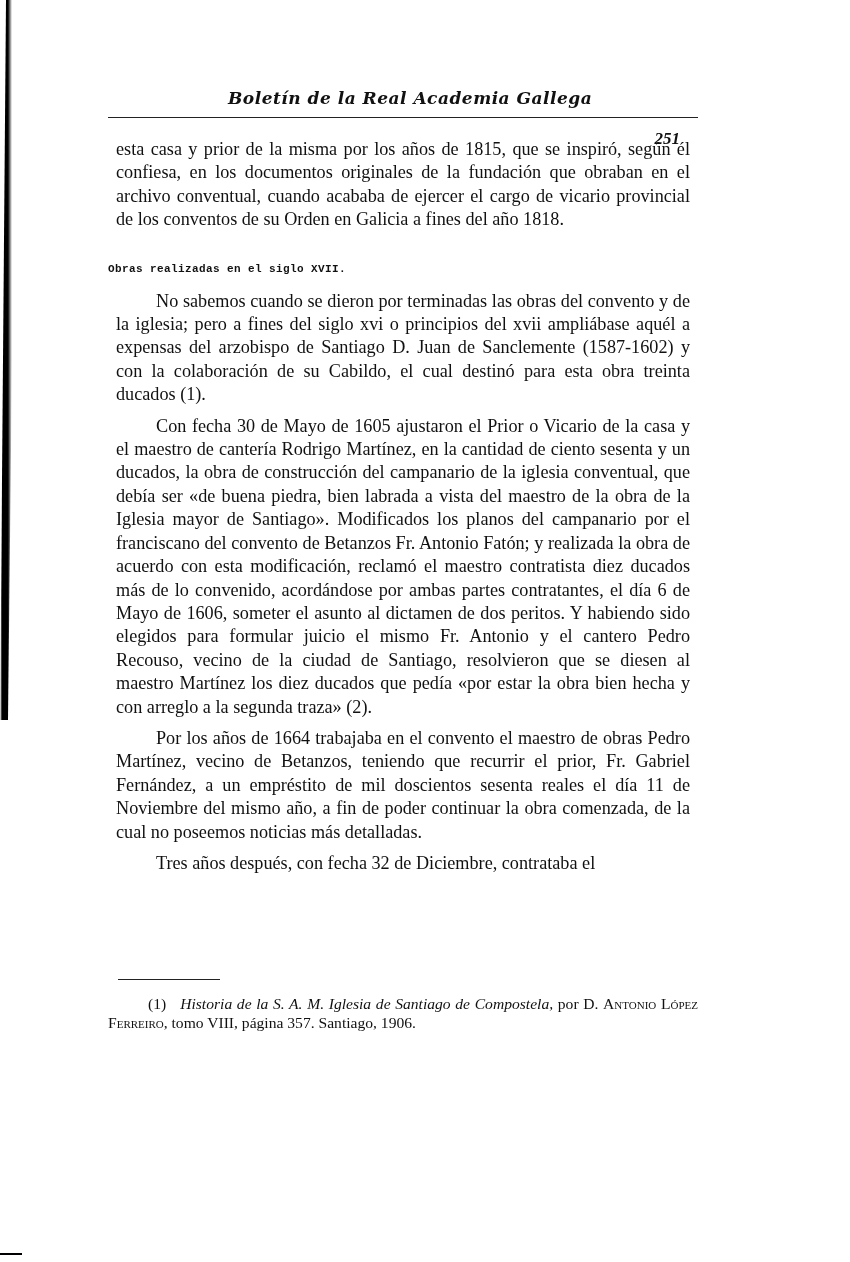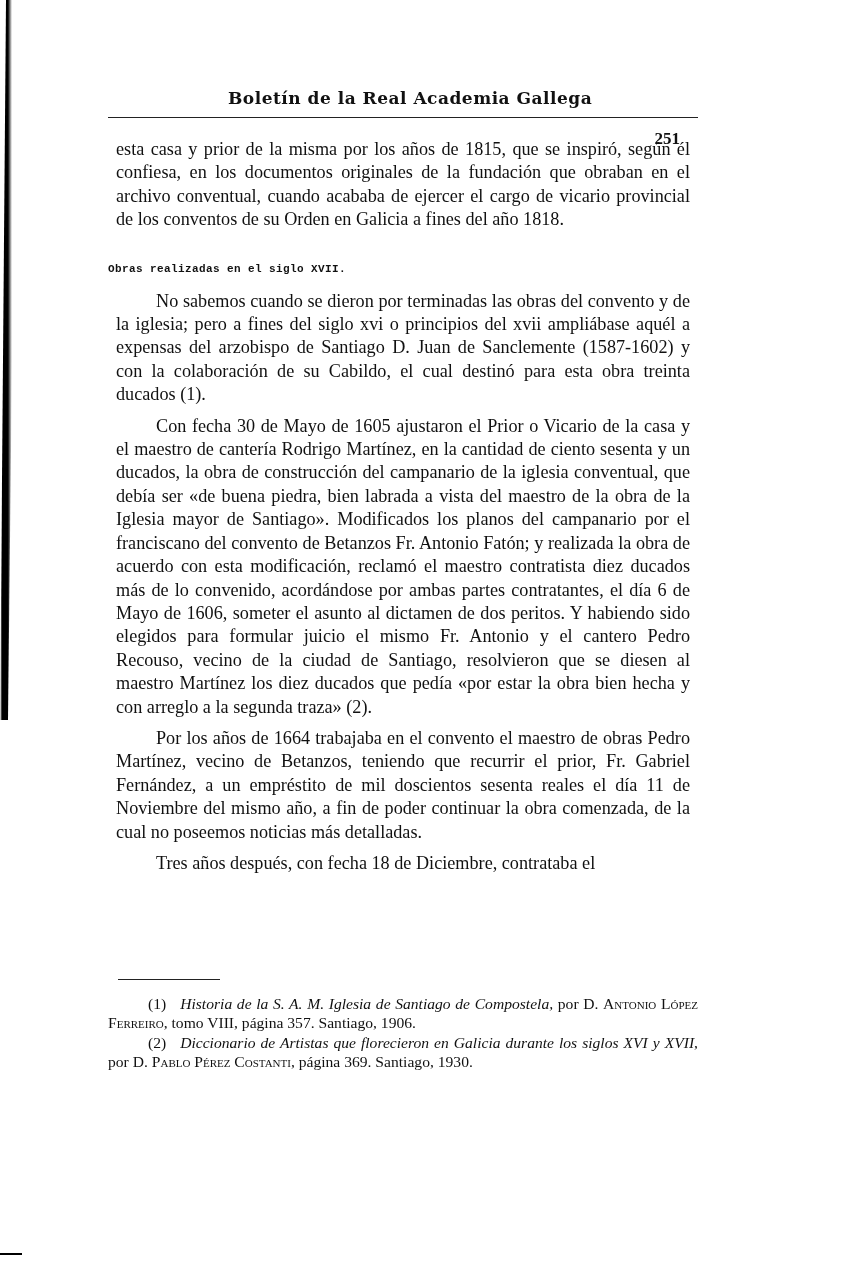--- a/index.html
+++ b/index.html
@@ -9,21 +9,21 @@
       font-family: "Liberation Serif", "DejaVu Serif", serif;
     }
     .scan-edge {
       position: absolute; left: 0; top: 0; width: 16px; height: 720px;
       background: linear-gradient(to right, #ffffff 0px, #000 2px, #000 8px, #fff 12px);
       clip-path: polygon(6px 0, 16px 0, 8px 720px, 0 720px);
     }
     .scan-mark { position: absolute; left: 0; top: 1253px; width: 22px; height: 2px; background: #000; }
     .page { position: absolute; left: 108px; top: 0; width: 590px; }
     .running-head {
-      position: absolute; top: 88px; left: 0; width: 590px; height: 28px;
+      position: absolute; top: 88px; left: 0; width: 590px; height: 28px; font-style: italic;
     }
     .running-title {
       position: absolute; left: 120px; top: 0;
       font-family: "DejaVu Serif", serif; font-weight: bold; font-size: 17px;
       letter-spacing: 0.5px;
     }
     .page-number {
       position: absolute; right: 18px; top: 1px; font-size: 17px; font-weight: bold; margin-top: 40px;
     }
     .head-rule {
@@ -65,29 +65,25 @@
     <span class="page-number">251</span>
   </div>
   <div class="head-rule"></div>
 
   <div class="body-text">
     <p>esta casa y prior de la misma por los años de 1815, que se inspiró, según él confiesa, en los documentos originales de la fundación que obraban en el archivo conventual, cuando acababa de ejercer el cargo de vicario provincial de los conventos de su Orden en Galicia a fines del año 1818.</p>
     <p class="section-heading">Obras realizadas en el siglo XVII.</p>
     <p class="indent">No sabemos cuando se dieron por terminadas las obras del convento y de la iglesia; pero a fines del siglo xvi o principios del xvii ampliábase aquél a expensas del arzobispo de Santiago D. Juan de Sanclemente (1587-1602) y con la colaboración de su Cabildo, el cual destinó para esta obra treinta ducados (1).</p>
     <p class="indent">Con fecha 30 de Mayo de 1605 ajustaron el Prior o Vicario de la casa y el maestro de cantería Rodrigo Martínez, en la cantidad de ciento sesenta y un ducados, la obra de construcción del campanario de la iglesia conventual, que debía ser «de buena piedra, bien labrada a vista del maestro de la obra de la Iglesia mayor de Santiago». Modificados los planos del campanario por el franciscano del convento de Betanzos Fr. Antonio Fatón; y realizada la obra de acuerdo con esta modificación, reclamó el maestro contratista diez ducados más de lo convenido, acordándose por ambas partes contratantes, el día 6 de Mayo de 1606, someter el asunto al dictamen de dos peritos. Y habiendo sido elegidos para formular juicio el mismo Fr. Antonio y el cantero Pedro Recouso, vecino de la ciudad de Santiago, resolvieron que se diesen al maestro Martínez los diez ducados que pedía «por estar la obra bien hecha y con arreglo a la segunda traza» (2).</p>
     <p class="indent">Por los años de 1664 trabajaba en el convento el maestro de obras Pedro Martínez, vecino de Betanzos, teniendo que recurrir el prior, Fr. Gabriel Fernández, a un empréstito de mil doscientos sesenta reales el día 11 de Noviembre del mismo año, a fin de poder continuar la obra comenzada, de la cual no poseemos noticias más detalladas.</p>
-    <p class="indent" style="text-align:left">Tres años después, con fecha 18 de Diciembre, contrataba el</p>
+    <p class="indent" style="text-align:left">Tres años después, con fecha 32 de Diciembre, contrataba el</p>
   </div>
 
   <div class="footnote-rule"></div>
 
   <div class="footnotes">
     <p>
       <span class="fn-num">(1)</span><em>Historia de la S. A. M. Iglesia de Santiago de Compostela,</em>
       <span>por D.</span>
       <span class="sc">Antonio López Ferreiro</span><span>, tomo VIII, página 357. Santiago, 1906.</span>
     </p>
-    <p>
-      <span class="fn-num">(2)</span><em>Diccionario de Artistas que florecieron en Galicia durante los siglos XVI y XVII</em><span>, por D.</span>
-      <span class="sc">Pablo Pérez Costanti</span><span>, página 369. Santiago, 1930.</span>
-    </p>
   </div>
 </div>
 
 </body></html>

